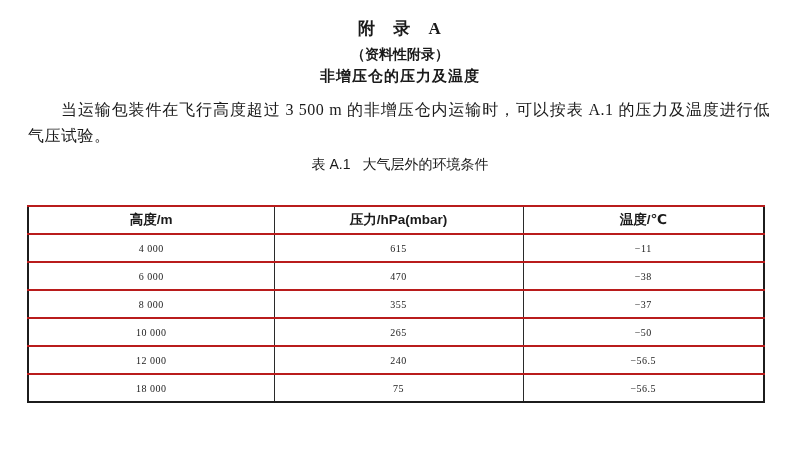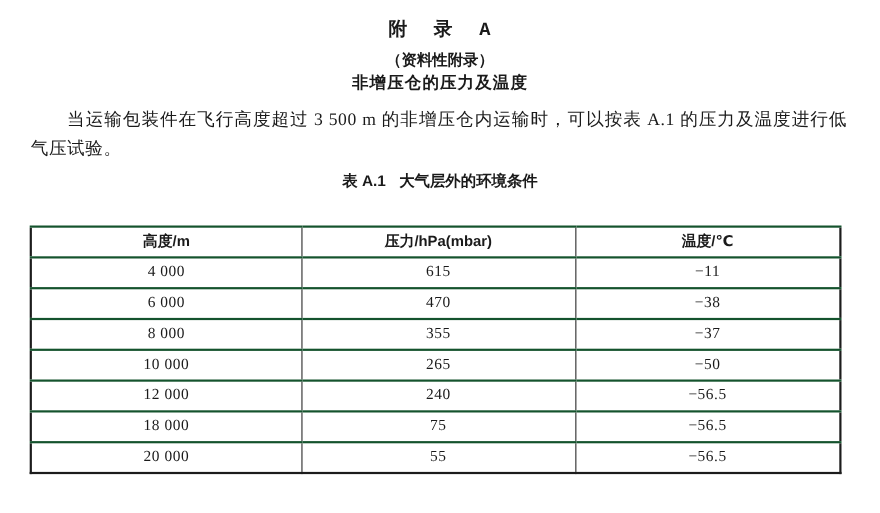--- a/index.html
+++ b/index.html
@@ -8,21 +8,21 @@
     background: #ffffff;
     color: #1a1a1a;
     font-family: "Liberation Serif", "DejaVu Serif", serif;
     overflow: hidden;
   }
   .page { width: 800px; height: 466px; position: relative; }
 
   .appendix-title {
     margin-top: 20px;
     text-align: center;
-    font-family: Liberation Mono, monospace;
+    font-family: Liberation Serif, serif;
     font-weight: bold;
     font-size: 17px;
     line-height: 18px;
     word-spacing: 12px;
     letter-spacing: 1px;
   }
   .appendix-subtitle {
     margin-top: 9px;
     text-align: center;
     font-family: "Liberation Sans", "DejaVu Sans", sans-serif;
@@ -46,54 +46,54 @@
     font-size: 16px;
     line-height: 26px;
     text-align: justify;
     letter-spacing: 0.5px;
   }
 
   .table-caption {
     margin-top: 7px;
     text-align: center;
     font-family: "Liberation Sans", "DejaVu Sans", sans-serif;
-    font-weight: bold;
+    font-weight: normal;
     font-size: 14px;
     line-height: 16px;
   }
   .table-caption .caption-label { margin-right: 12px; }
 
   table.env-table {
     position: absolute;
     left: 27px;
     top: 185px;
     width: 736px;
     border-collapse: collapse;
     table-layout: fixed;
     border: 2px solid #1c1c1c;
   }
   col.col-1 { width: 246px; }
   col.col-2 { width: 249px; }
   col.col-3 { width: 241px; }
   table.env-table th, table.env-table td {
-    border-top: 2px solid #14532d;
+    border-top: 2px solid #b91c1c;
     border-left: 1px solid #2a2a2a;
     height: 28px;
     text-align: center;
     vertical-align: middle;
     padding: 0;
   }
   table.env-table th {
     font-family: "Liberation Sans", "DejaVu Sans", sans-serif;
     font-weight: bold;
     font-size: 13.5px;
   }
   table.env-table td {
     font-family: "Liberation Serif", "DejaVu Serif", serif;
-    font-size: 14px;
+    font-size: 10px;
     letter-spacing: 0.5px;
   }
 </style>
 </head>
 <body>
 
 <div class="page">
 
   <h1 class="appendix-title">附 录 A</h1>
   <h2 class="appendix-subtitle">（资料性附录）</h2>
@@ -142,21 +142,16 @@
       <tr>
         <td>12 000</td>
         <td>240</td>
         <td>−56.5</td>
       </tr>
       <tr>
         <td>18 000</td>
         <td>75</td>
         <td>−56.5</td>
       </tr>
-      <tr>
-        <td>20 000</td>
-        <td>55</td>
-        <td>−56.5</td>
-      </tr>
     </tbody>
   </table>
 
 </div>
 
 </body></html>

